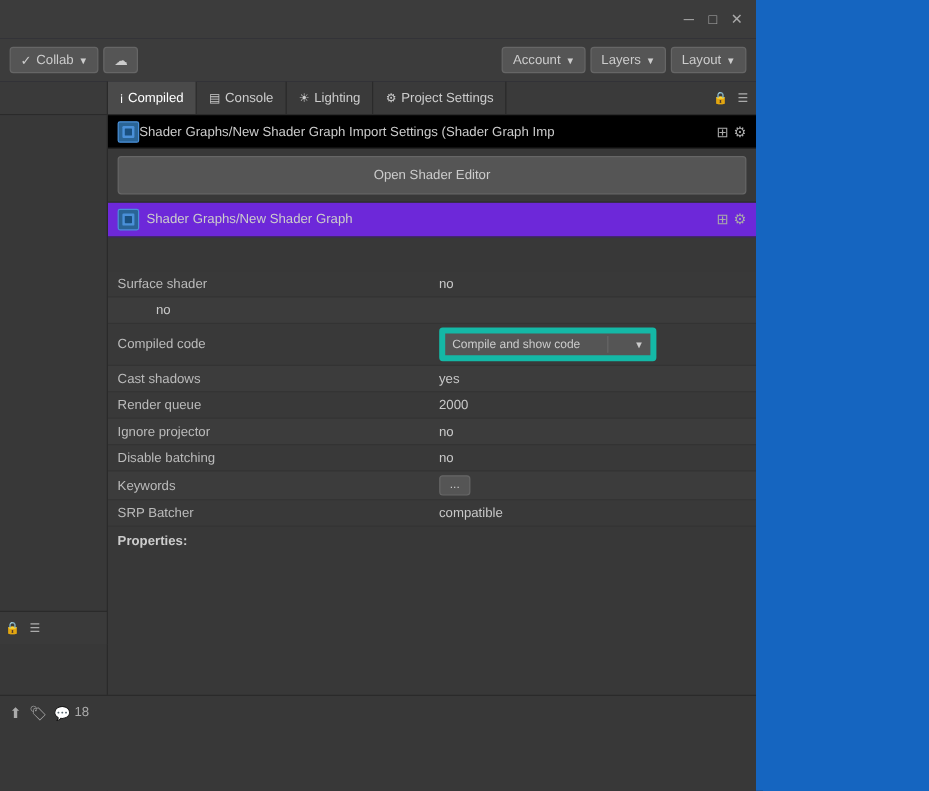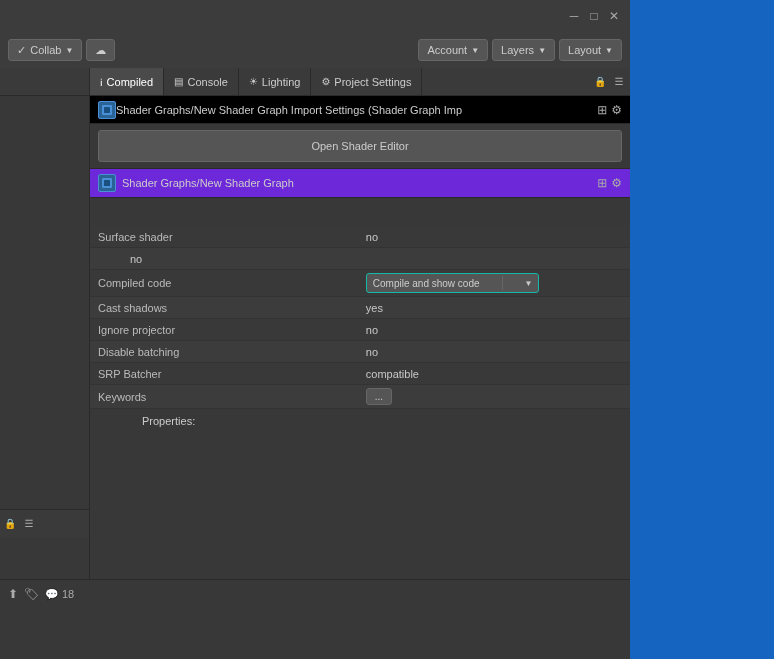--- a/index.html
+++ b/index.html
@@ -253,21 +253,21 @@
     .prop-value {
       flex: 1;
       color: #c8c8c8;
       font-size: 11px;
       padding-left: 32px;
     }
 
     
     .dropdown-btn {
       background: #555;
-      border: 1px solid #14b8a6;
+      border: 5px solid #14b8a6;
       color: #ccc;
       padding: 2px 6px;
       border-radius: 3px;
       font-size: 10px;
       cursor: pointer;
       display: flex;
       align-items: center;
       gap: 20px;
     }
     .dropdown-sep {
@@ -287,24 +287,23 @@
       color: #ccc;
       padding: 2px 8px;
       border-radius: 3px;
       font-size: 10px;
       cursor: pointer;
     }
 
     
     .properties-label {
       padding: 6px 8px;
-      font-weight: normal;
-      color: #ccc;
-      font-size: 11px;
-      margin-left: 44px;
+      font-weight: bold;
+      color: #ccc;
+      font-size: 11px;
     }
 
     
     .right-panel {
       position: absolute;
       top: 0;
       left: 630px;
       width: 144px;
       height: 659px;
       background: #1565c0;
@@ -506,42 +505,46 @@
           <span class="dropdown-arrow">▼</span>
         </button>
       </span>
     </div>
 
     <div class="prop-row">
       <span class="prop-label">Cast shadows</span>
       <span class="prop-value">yes</span>
     </div>
 
+    <div class="prop-row">
+      <span class="prop-label">Render queue</span>
+      <span class="prop-value">2000</span>
+    </div>
 
 
     <div class="prop-row">
       <span class="prop-label">Ignore projector</span>
       <span class="prop-value">no</span>
     </div>
 
     <div class="prop-row">
       <span class="prop-label">Disable batching</span>
       <span class="prop-value">no</span>
-    </div>
-
-    <div class="prop-row">
-      <span class="prop-label">SRP Batcher</span>
-      <span class="prop-value">compatible</span>
     </div>
 
     <div class="prop-row">
       <span class="prop-label">Keywords</span>
       <span class="prop-value">
         <button class="keywords-btn">...</button>
       </span>
+    </div>
+
+    <div class="prop-row">
+      <span class="prop-label">SRP Batcher</span>
+      <span class="prop-value">compatible</span>
     </div>
   </div>
 
   <div class="properties-label">Properties:</div>
 
 </div>
 
 <div class="left-sidebar">
   
 </div>

